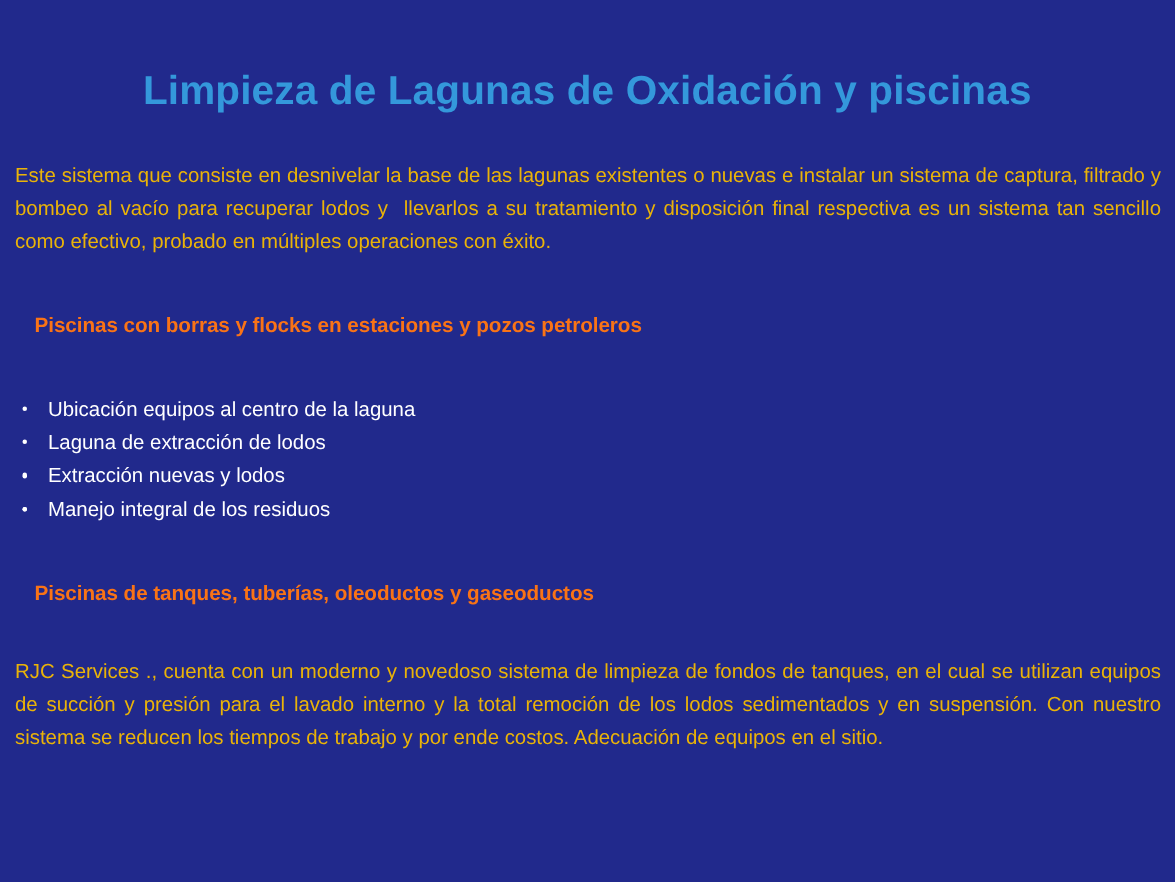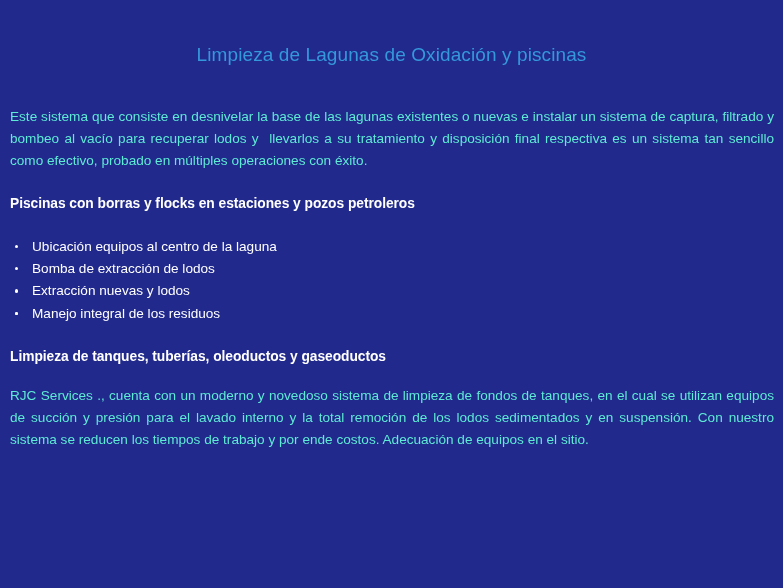--- a/index.html
+++ b/index.html
@@ -21,44 +21,44 @@
     background: #21298c;
     box-sizing: border-box;
   }
   .slide-title {
     position: absolute;
     left: 0;
     right: 0;
     top: 29px;
     text-align: center;
     color: #3498db;
-    font-size: 19px;
-    font-weight: normal;
+    font-size: 27px;
+    font-weight: bold;
     letter-spacing: 0.1px;
     line-height: 26px;
     white-space: nowrap;
   }
   .content {
     position: absolute;
     left: 10px;
     top: 106px;
     width: 764px;
   }
   p.para {
     margin: 0;
-    color: #5eead4;
+    color: #eab308;
     font-size: 13.6px;
     line-height: 22.2px;
     text-align: justify;
     text-justify: inter-word;
     white-space: pre-wrap;
   }
   h2.section-heading {
-    margin: 0;
-    color: #ffffff;
+    margin: 13px;
+    color: #f97316;
     font-size: 13.8px;
     font-weight: bold;
     line-height: 22px;
     letter-spacing: -0.05px;
   }
   ul.bullet-list {
     margin: 1px;
     padding: 0;
     list-style: none;
   }
@@ -100,37 +100,37 @@
 
     <div class="gap-heading-list"></div>
 
     <ul class="bullet-list">
       <li>
         <span class="bullet-dot"></span>
         <span>Ubicación equipos al centro de la laguna</span>
       </li>
       <li>
         <span class="bullet-dot"></span>
-        <span>Bomba de extracción de lodos</span>
+        <span>Laguna de extracción de lodos</span>
       </li>
       <li>
         <span class="bullet-dot"></span>
         <span>Extracción nuevas y lodos</span>
       </li>
       <li>
         <span class="bullet-dot"></span>
       </li>
       <li>
         <span class="bullet-dot"></span>
         <span>Manejo integral de los residuos</span>
       </li>
     </ul>
 
     <div class="gap-list-heading"></div>
 
-    <h2 class="section-heading">Limpieza de tanques, tuberías, oleoductos y gaseoductos</h2>
+    <h2 class="section-heading">Piscinas de tanques, tuberías, oleoductos y gaseoductos</h2>
 
     <div class="gap-heading-para"></div>
 
     <p class="para">RJC Services ., cuenta con un moderno y novedoso sistema de limpieza de fondos de tanques, en el cual se utilizan equipos de succión y presión para el lavado interno y la total remoción de los lodos sedimentados y en suspensión. Con nuestro sistema se reducen los tiempos de trabajo y por ende costos. Adecuación de equipos en el sitio.</p>
 
   </div>
 </div>
 
 </body></html>

